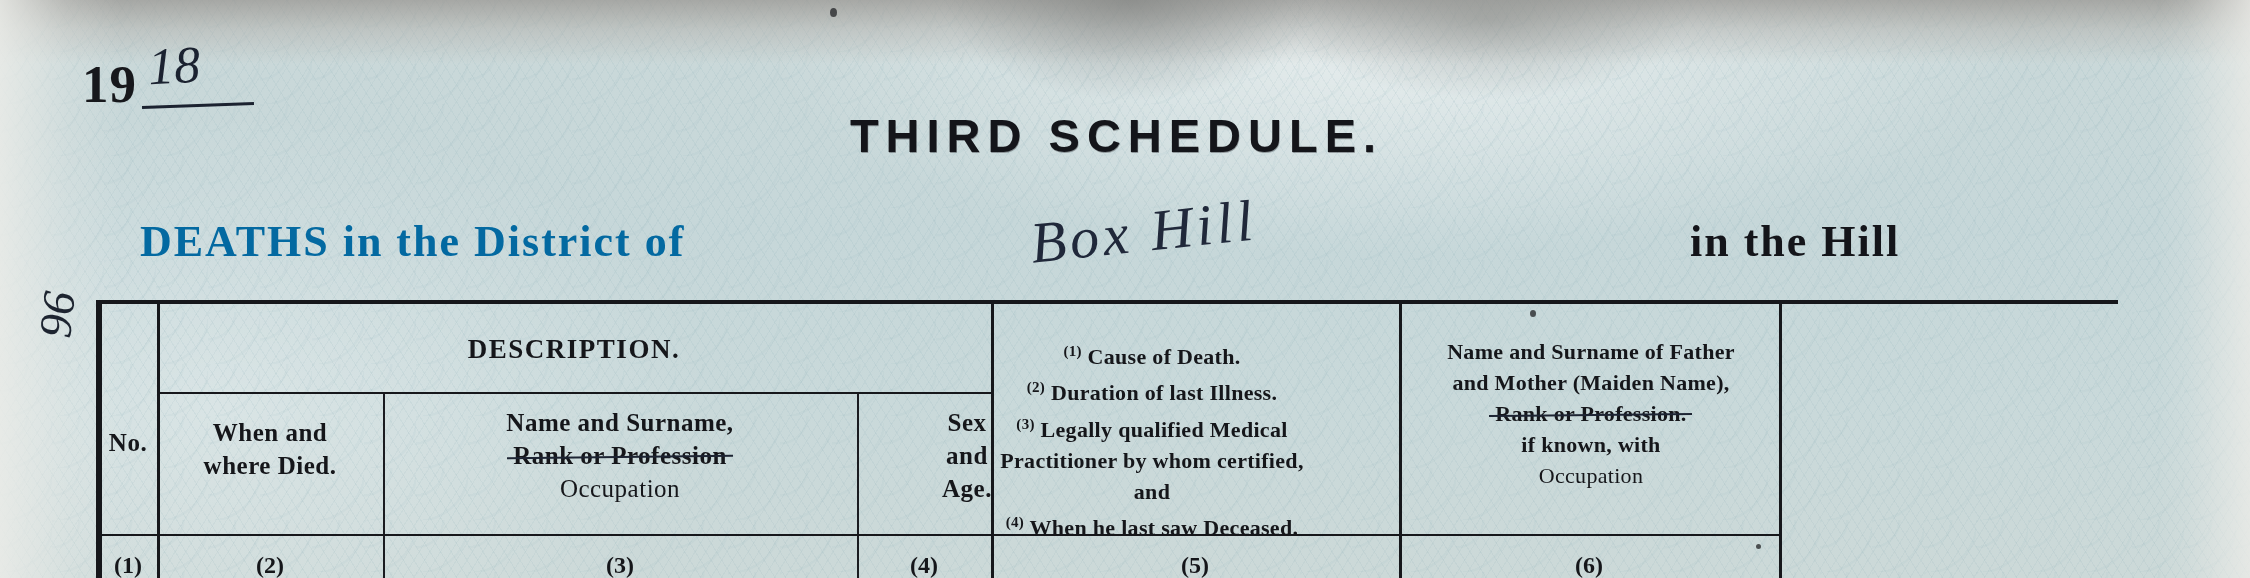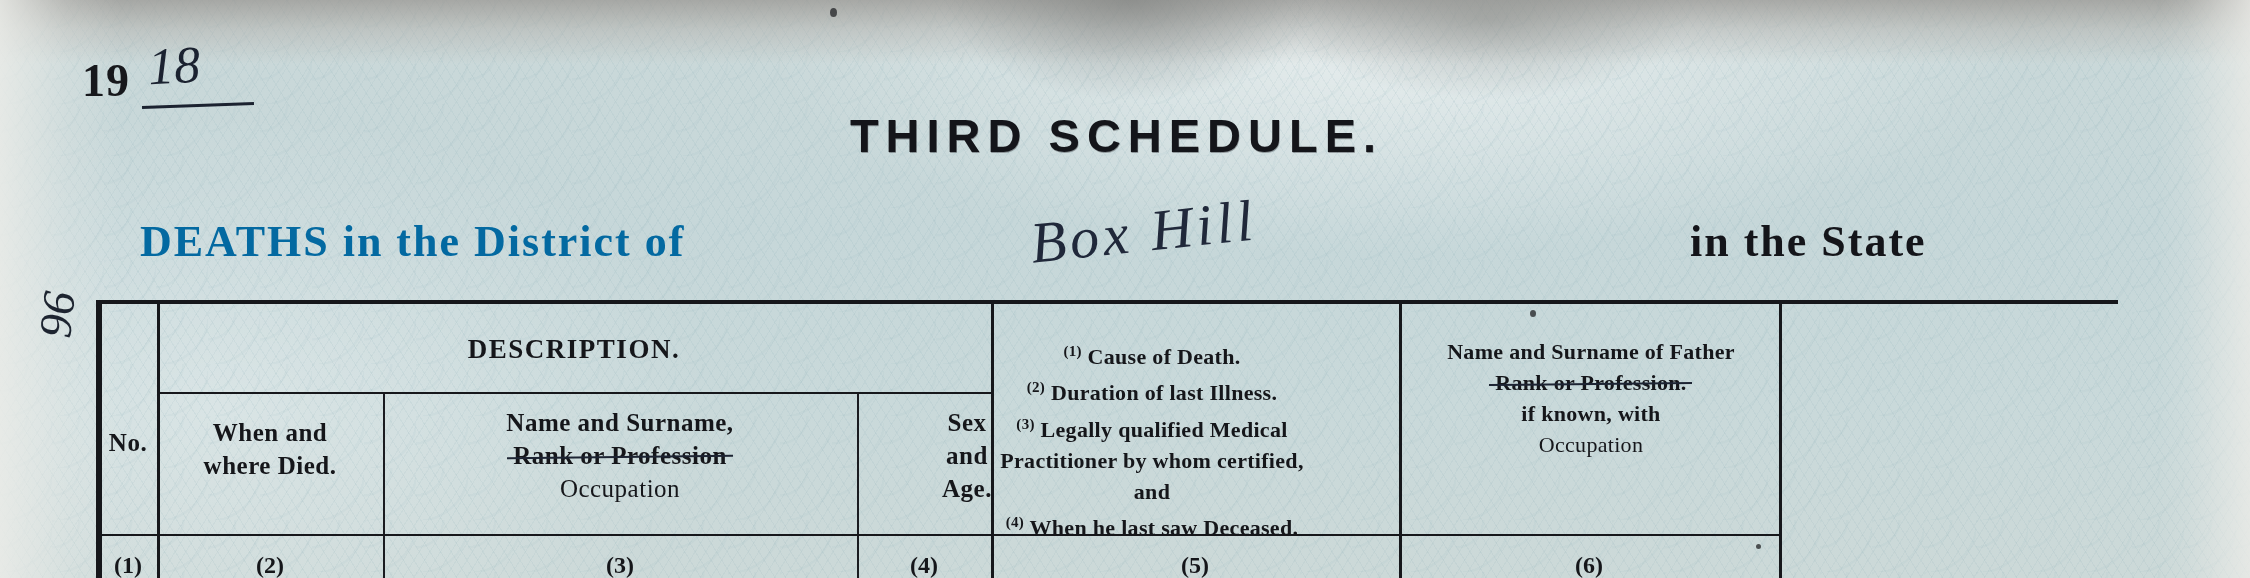--- a/index.html
+++ b/index.html
@@ -89,21 +89,21 @@
   
   .ink {
     color: #131417;
     position: absolute;
   }
   .year-printed {
     left: 82px;
     top: 54px;
     font-family: "Liberation Serif", serif;
     font-weight: bold;
-    font-size: 46px;
+    font-size: 53px;
     letter-spacing: 1px;
     color: #17181c;
   }
   .year-hand {
     position: absolute;
     left: 148px;
     top: 36px;
     font-family: "Liberation Serif", serif;
     font-size: 52px;
     font-style: italic;
@@ -270,21 +270,21 @@
   <div class="smudge-right"></div>
 
   <div class="ink year-printed">19</div>
   <div class="year-hand">18</div>
   <div class="year-underline"></div>
 
   <div class="ink title">THIRD SCHEDULE.</div>
 
   <div class="ink deaths-line">DEATHS in the District of</div>
   <div class="district-hand">Box Hill</div>
-  <div class="ink state-line">in the State</div>
+  <div class="ink state-line">in the Hill</div>
 
   <div class="margin-hand">96</div>
 
   <div class="table">
 
     <div class="vline" style="left:0px;"></div>
     <div class="vline" style="left:58px;"></div>
     <div class="vline thin" style="left:284px; top:88px; height:190px;"></div>
     <div class="vline thin" style="left:758px; top:88px; height:190px;"></div>
     <div class="vline" style="left:892px;"></div>
@@ -323,20 +323,21 @@
       <div><span class="sup">(1)</span> <span>Cause of Death.</span></div>
       <div><span class="sup">(2)</span> <span>Duration of last Illness.</span></div>
       <div><span class="sup">(3)</span> <span>Legally qualified Medical</span></div>
       <div><span>Practitioner by whom certified, and</span></div>
       <div><span class="sup">(4)</span> <span>When he last saw Deceased.</span></div>
     </div>
     <div class="cell num" style="left:892px; top:248px; width:408px;">(5)</div>
 
     <div class="cell hdr-sm" style="left:1300px; top:32px; width:384px;">
       <div>Name and Surname of Father</div>
+      <div>and Mother (Maiden Name),</div>
       <div><span class="struck">Rank or Profession.</span></div>
       <div>if known, with</div>
       <div style="font-weight:normal;">Occupation</div>
     </div>
     <div class="cell num" style="left:1300px; top:248px; width:380px;">(6)</div>
   </div>
 
   <div class="speck" style="left:1530px; top:310px; width:6px; height:7px;"></div>
   <div class="speck" style="left:1756px; top:544px; width:5px; height:5px;"></div>
   <div class="speck" style="left:830px; top:8px; width:7px; height:9px;"></div>

